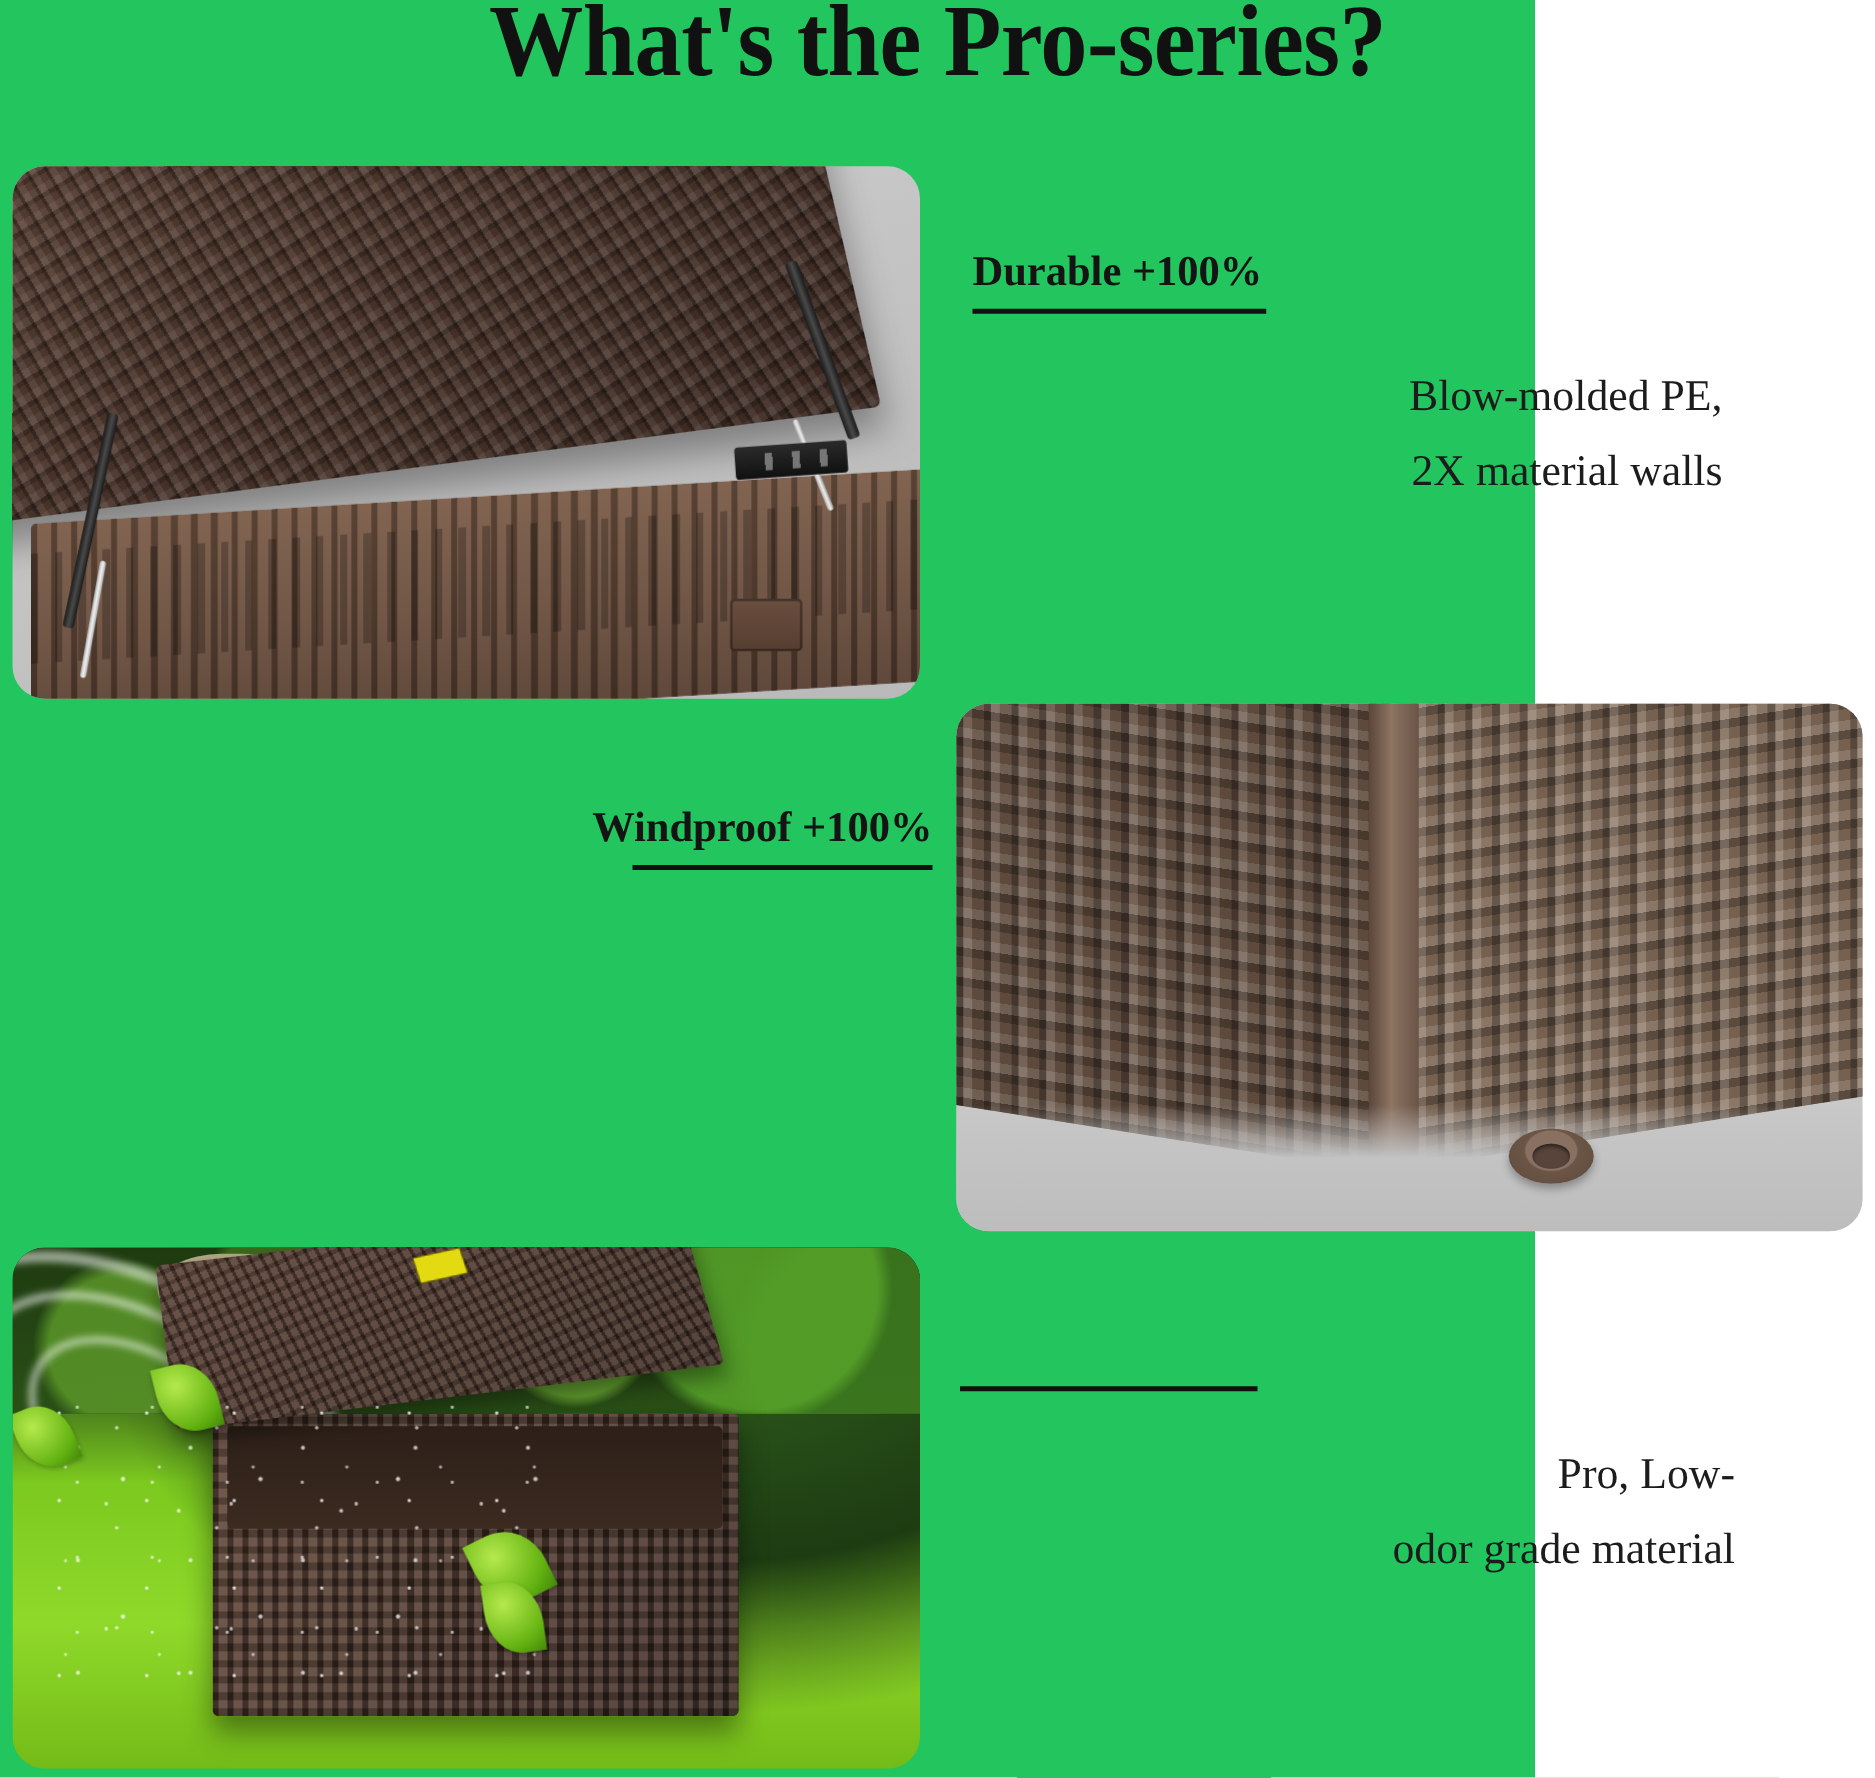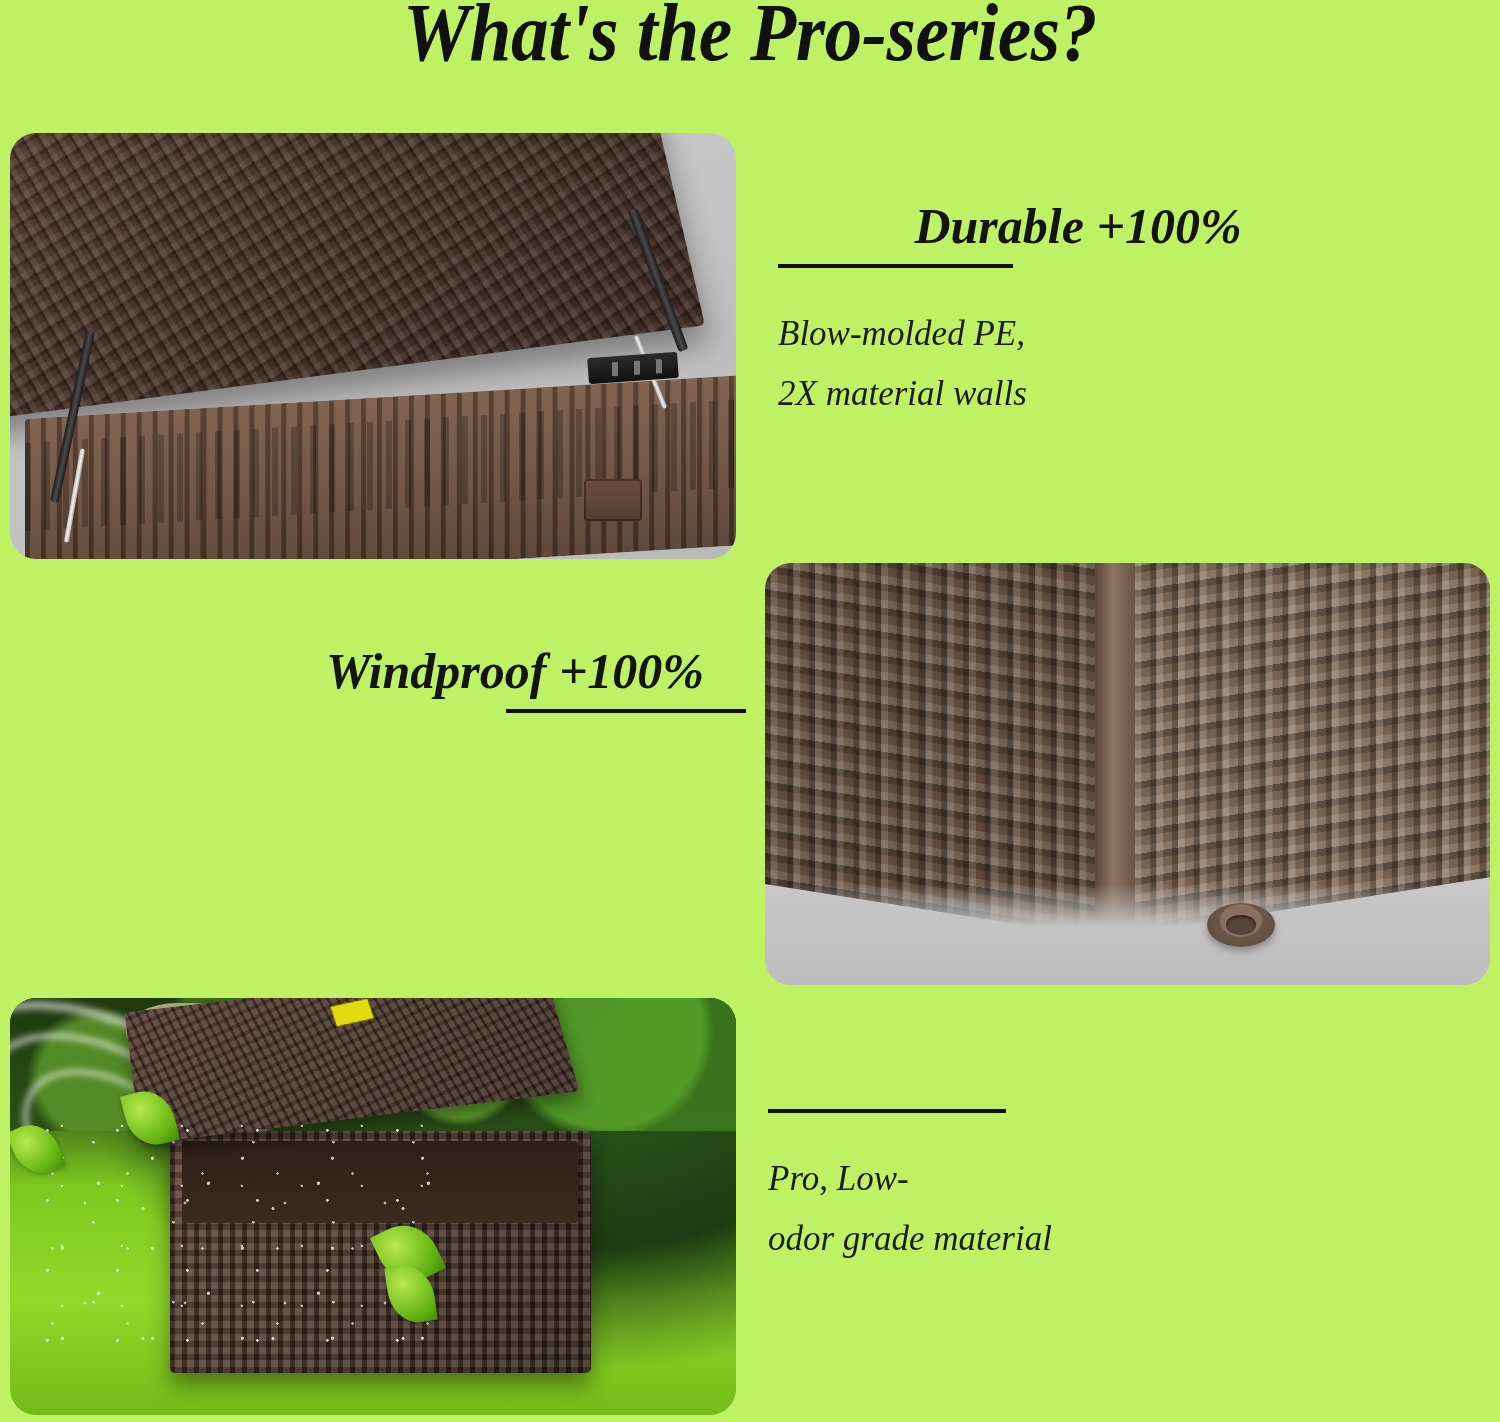--- a/index.html
+++ b/index.html
@@ -6,23 +6,22 @@
 
   html, body {
     width:1500px; height:1422px;
     background:#ffffff;
     font-family:"Liberation Serif", "DejaVu Serif", serif;
     overflow:hidden;
   }
 
   #page {
     position:relative;
-    width:1500px; height:1422px;
-    background:#bef264;
-    font-style:italic;
+    width:1228px; height:1422px;
+    background:#22c55e;
   }
 
   
   .page-title {
     position:absolute;
     left:0; top:-14px;
     width:1500px;
     text-align:center;
     font-family:"Liberation Serif","DejaVu Serif",serif;
     font-weight:bold;
@@ -255,38 +254,38 @@
     background-size:70px 70px, 90px 90px, 60px 60px, 110px 110px, 80px 80px, 130px 130px, 75px 75px, 100px 100px;
     opacity:.85;
   }
 
   
   .feature { position:absolute; }
 
   .feature-heading {
     font-family:"Liberation Serif","DejaVu Serif",serif;
     font-weight:bold;
-    font-size:50px;
+    font-size:34px;
     line-height:1.06;
     color:#141414;
     white-space:nowrap;
-    text-align:center;
   }
   .feature-rule {
     height:4px;
     background:#111111;
     margin-top:11px;
   }
   .feature-body {
     font-family:"Liberation Serif","DejaVu Serif",serif;
     font-weight:normal;
     font-size:35px;
     line-height:1.72;
     color:#1c1c1c;
     margin-top:36px;
+    text-align:right;
   }
 
   #feature-durable   { left:778px; top:200px; width:600px; text-align:left; }
   #feature-durable  .feature-rule { width:235px; }
 
   #feature-windproof { left:284px;  top:645px; width:462px; text-align:right; }
   #feature-windproof .feature-rule { width:240px; margin-left:auto; }
 
   #feature-odor      { left:768px; top:1098px; width:620px; text-align:left; }
   #feature-odor     .feature-rule { width:238px; }

